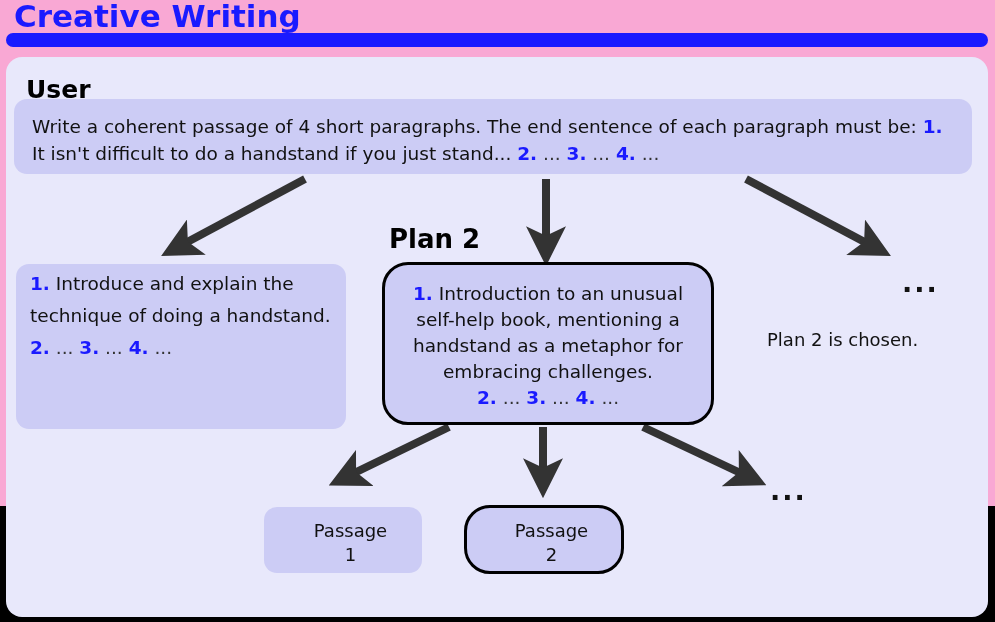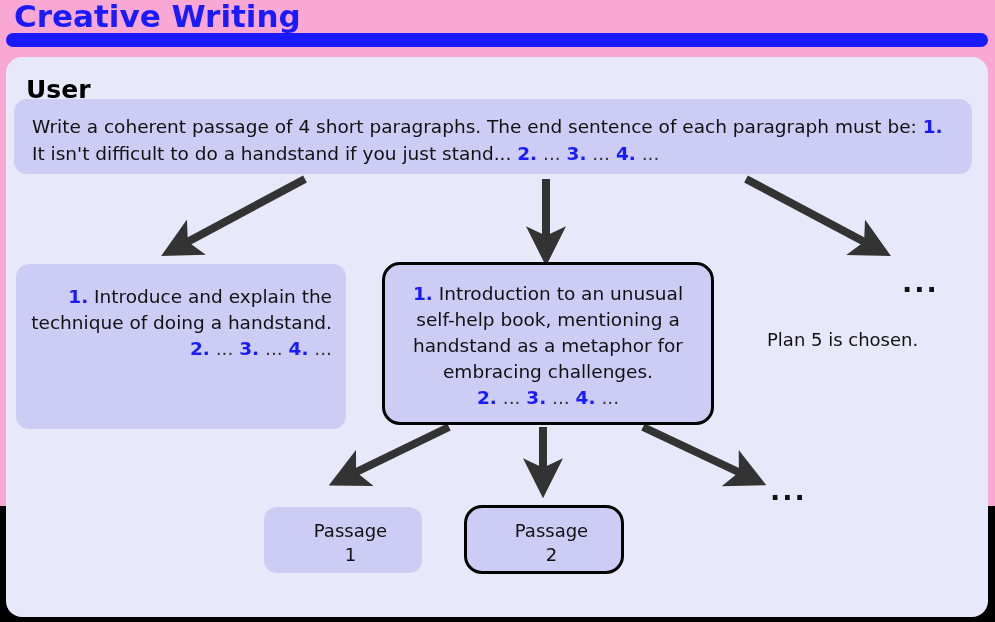--- a/index.html
+++ b/index.html
@@ -83,43 +83,43 @@
     position: absolute;
     background: #ccccf5;
     border-radius: 13px;
     box-sizing: border-box;
     color: #111111;
     font-family: "DejaVu Sans", sans-serif;
     padding-left: 15px;
   }
   .box.selected {
     border: 3px solid #000000;
-    border-radius: 18px;
+    border-radius: 26px;
   }
 
   .user-box {
     left: 8px;
     top: 42px;
     width: 958px;
     height: 75px;
     padding: 14px 18px 0 18px;
     font-size: 18.5px;
     line-height: 27px;
     text-align: left;
   }
 
   .plan1-box {
     left: 10px;
     top: 207px;
     width: 330px;
     height: 165px;
-    padding: 20px 14px 0 14px;
+    padding: 4px 14px 0 14px;
     font-size: 18.5px;
-    line-height: 26px;
-    text-align: right;
+    line-height: 32px;
+    text-align: left;
   }
 
   .plan2-box {
     left: 376px;
     top: 205px;
     width: 332px;
     height: 163px;
     padding: 16px 12px 0 12px;
     font-size: 18.5px;
     line-height: 26px;
@@ -221,28 +221,29 @@
       <span>Write a coherent passage of 4 short paragraphs. The end sentence of each paragraph</span>
       <span>must be: </span><span class="num">1.</span><span> It isn't difficult to do a handstand if you just stand... </span><span class="num">2.</span><span class="dots-inline"> ... </span><span class="num">3.</span><span class="dots-inline"> ... </span><span class="num">4.</span><span class="dots-inline"> ...</span>
     </div>
 
 
     <div class="box plan1-box">
       <span class="num">1.</span><span> Introduce and explain the technique of doing a handstand.</span><br>
       <span class="num">2.</span><span class="dots-inline"> ... </span><span class="num">3.</span><span class="dots-inline"> ... </span><span class="num">4.</span><span class="dots-inline"> ...</span>
     </div>
 
+    <div class="section-label label-plan2">Plan 2</div>
 
     <div class="box plan2-box selected">
       <span class="num">1.</span><span> Introduction to an unusual self-help book, mentioning a handstand as a metaphor for embracing challenges.</span><br>
       <span class="num">2.</span><span class="dots-inline"> ... </span><span class="num">3.</span><span class="dots-inline"> ... </span><span class="num">4.</span><span class="dots-inline"> ...</span>
     </div>
 
     <div class="ellipsis ellipsis-plan">...</div>
-    <div class="caption caption-plan">Plan 5 is chosen.</div>
+    <div class="caption caption-plan">Plan 2 is chosen.</div>
 
     <div class="box passage1-box">
       <span>Passage</span><br>
       <span>1</span>
     </div>
 
     <div class="box passage2-box selected">
       <span>Passage</span><br>
       <span>2</span>
     </div>

